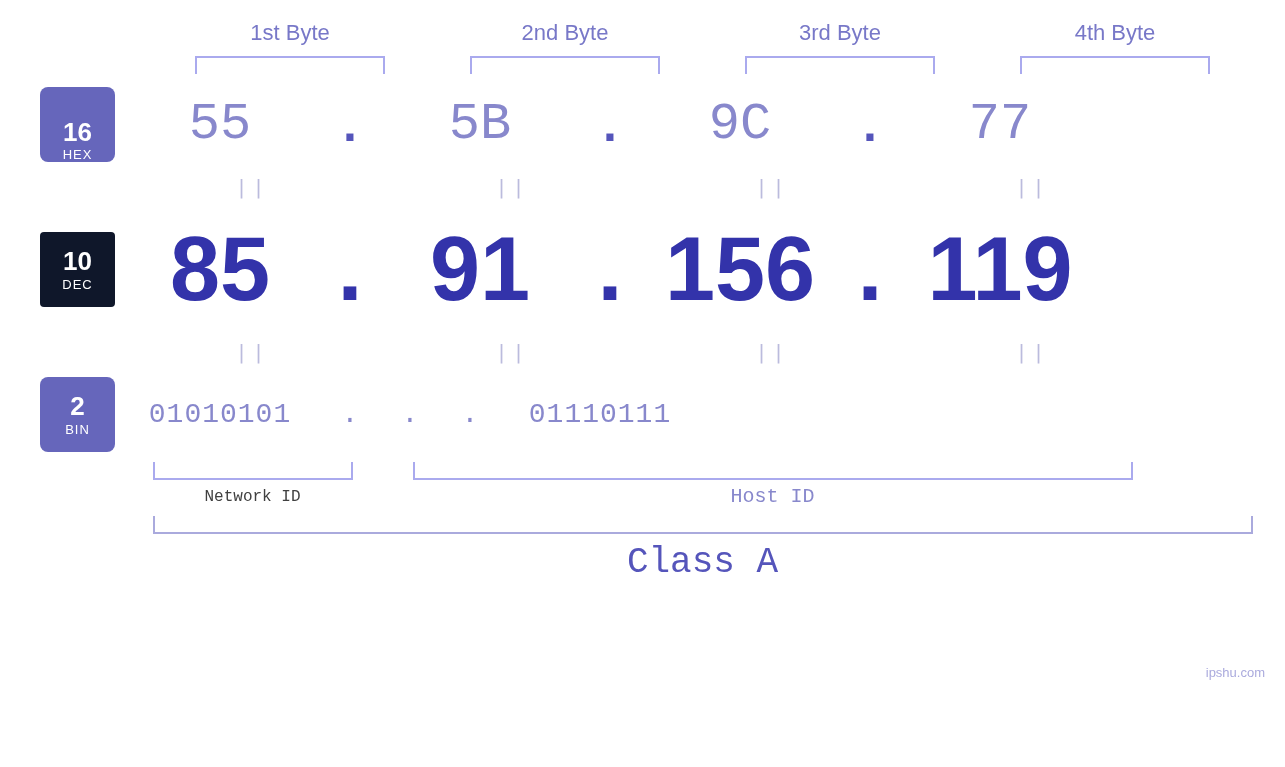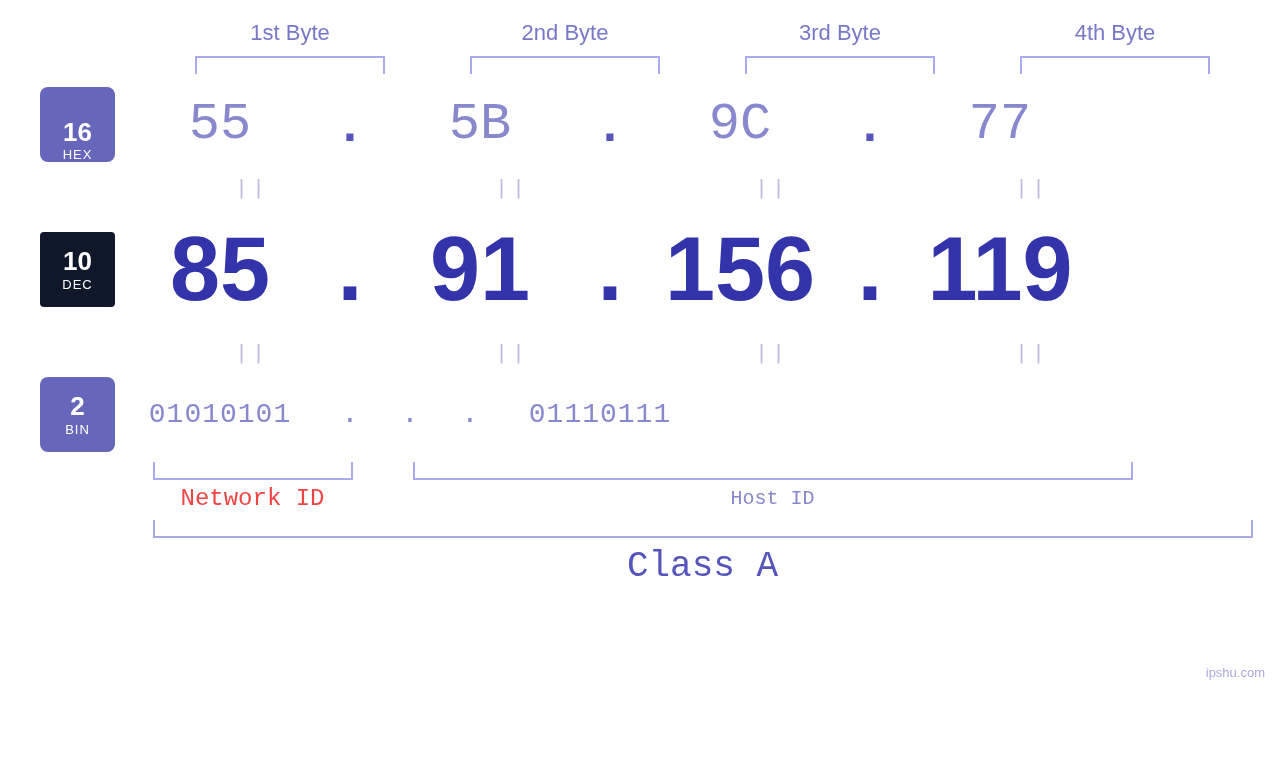--- a/index.html
+++ b/index.html
@@ -279,21 +279,21 @@
 
     <div style="width:200px; height:18px; border:2px solid #aaaaee; border-top:none;"></div>
 
     <div style="width:60px;"></div>
 
     <div style="width:720px; height:18px; border:2px solid #aaaaee; border-top:none;"></div>
   </div>
 
   <div style="width:1100px; margin-left:120px; display:flex; align-items:center; margin-top:5px;">
     <div style="width:200px; text-align:center;">
-      <span style="color:#ef4444; font-size:24px; font-family:'Courier New',monospace;">Network ID</span>
+      <span style="color:#404040; font-size:16px; font-family:'Courier New',monospace;">Network ID</span>
     </div>
     <div style="width:60px;"></div>
     <div style="width:720px; text-align:center;">
       <span style="color:#8888cc; font-size:20px; font-family:'Courier New',monospace;">Host ID</span>
     </div>
   </div>
 
   <div style="width:1100px; margin-left:120px; height:18px; border:2px solid #aaaadd; border-top:none; margin-top:8px;"></div>
 
   <div style="width:1100px; margin-left:120px; text-align:center; margin-top:8px;">

